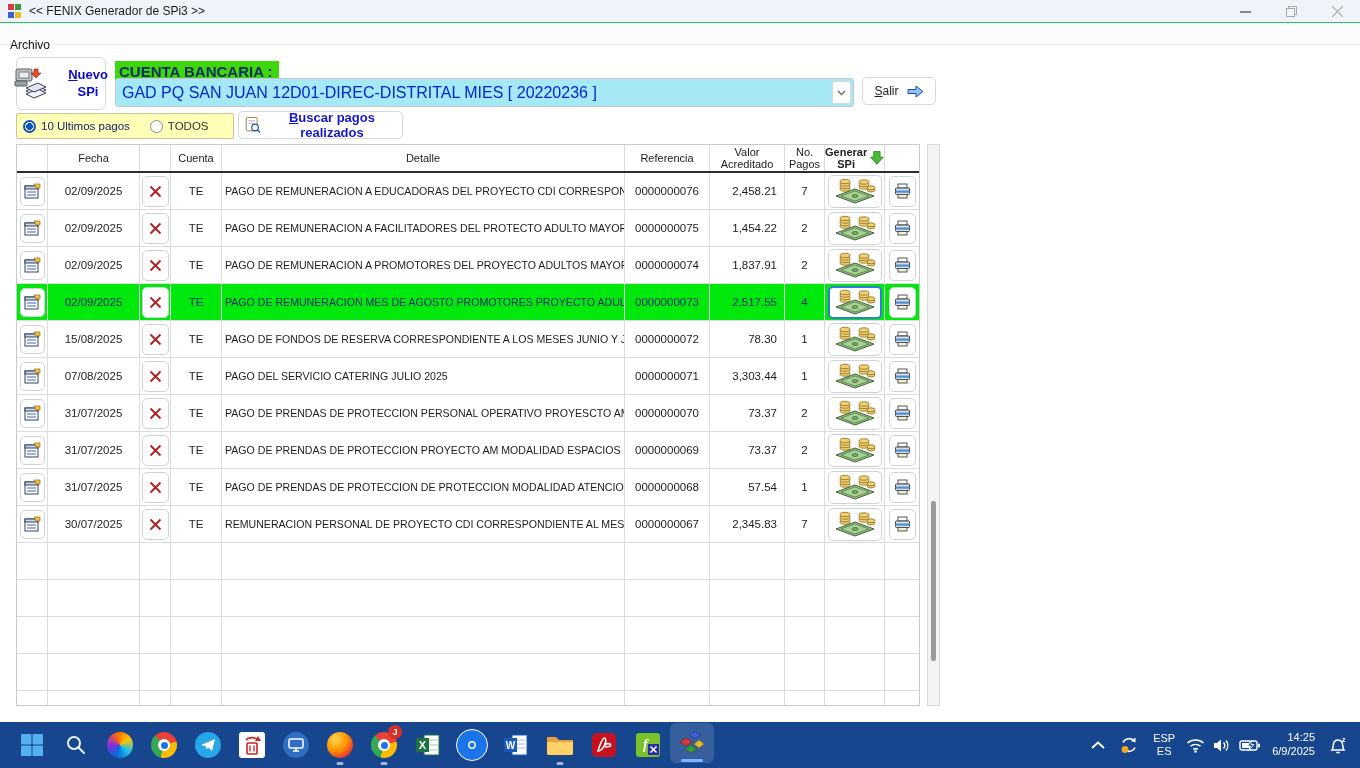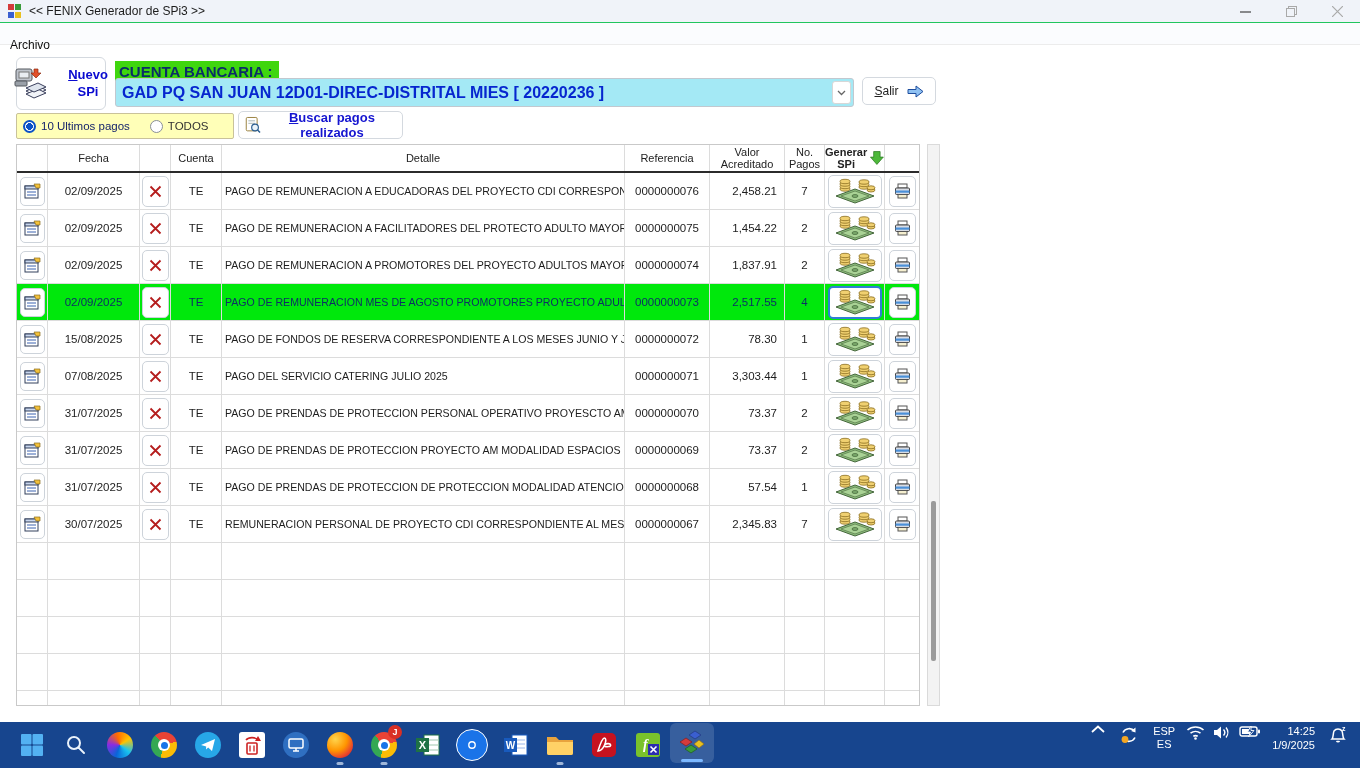--- a/index.html
+++ b/index.html
@@ -21,21 +21,21 @@
 
   
   .nuevo-btn{position:absolute;left:16px;top:57px;width:90px;height:53px;background:#fff;
     border:1px solid #d4d9df;border-radius:6px;display:flex;align-items:center;justify-content:center;gap:18px;cursor:pointer;}
   .nuevo-label{color:#0a0ad0;font-weight:bold;font-size:13px;line-height:1.25;text-align:center;}
   .accel{text-decoration:underline;}
   .cuenta-label{position:absolute;left:115px;top:61px;background:#3fd60e;color:#0b2d66;
     font-weight:bold;font-size:15px;padding:2px 6px 3px 4px;}
   .combo{position:absolute;left:115px;top:78px;width:737px;height:27px;background:#a4e9f5;
     border:1px solid #c2c8cf;border-radius:3px;display:flex;align-items:center;cursor:pointer;}
-  .combo-text{color:#0626cf;font-weight:bold;font-size:16px;padding-left:6px;flex:1;white-space:nowrap;overflow:hidden;}
+  .combo-text{color:#0626cf;font-weight:normal;font-size:16px;padding-left:6px;flex:1;white-space:nowrap;overflow:hidden;}
   .combo-arrow{width:17px;height:21px;margin-right:2px;background:#fff;border:1px solid #d7d7d7;border-radius:3px;
     display:flex;align-items:center;justify-content:center;}
   .salir-btn{position:absolute;left:862px;top:77px;width:74px;height:28px;background:#fff;border:1px solid #d4d9df;
     border-radius:5px;display:flex;align-items:center;justify-content:center;gap:8px;font-size:12px;color:#222;cursor:pointer;}
 
   
   .filterbox{position:absolute;left:16px;top:113px;width:216px;height:24px;background:#ffffb8;
     border:1px solid #c9c29a;border-radius:2px;display:flex;align-items:center;font-size:11.5px;}
   .radio{width:13px;height:13px;border-radius:50%;background:#fff;border:1px solid #8a8f96;box-sizing:border-box;flex:none;}
   .radio.sel{border:2px solid #0b52c6;background:radial-gradient(circle,#0b52c6 0 3.2px,#fff 3.4px);}
@@ -91,21 +91,21 @@
     color:#fff;font-size:9px;font-weight:bold;display:flex;align-items:center;justify-content:center;}
   .copilot-ball{background:conic-gradient(from 200deg,#0a64d8,#8a2be2,#ff6a00,#ffc400,#19c3f0,#0a64d8);}
   .firefox-ball{background:radial-gradient(circle at 32% 28%,#ffd54d,#ff9500 45%,#e8442c 72%,#b5121b);}
   .telegram-ball{background:#27a7e7;display:flex;align-items:center;justify-content:center;}
   .monitor-ball{background:#2f6fc1;display:flex;align-items:center;justify-content:center;}
   .remote-ov{position:absolute;inset:6px;background:#1a73e8;border-radius:50%;border:1.5px solid #fff;
     display:flex;align-items:center;justify-content:center;}
   .recycle-sq{width:26px;height:26px;background:#fff;border-radius:3px;display:flex;align-items:center;justify-content:center;}
 
   .tb-right{position:absolute;right:6px;top:0;height:46px;display:flex;align-items:center;color:#fff;}
-  .tray-item{height:40px;display:flex;justify-content:center;padding:0 7px;cursor:pointer;}
+  .tray-item{height:40px;display:flex;align-items:center;justify-content:center;padding:0 7px;cursor:pointer;}
   .tray-text{font-size:11px;line-height:1.2;text-align:center;}
   .clock{font-size:11px;line-height:1.25;text-align:right;}
 </style>
 </head>
 <body>
 
 <div class="titlebar">
   <div class="title-icon">
     <span style="background:#d43b3b"></span>
       <span style="background:#3a9b3a"></span>
@@ -1015,21 +1015,21 @@
       <svg width="22" height="13" viewBox="0 0 22 13">
         <rect x="1" y="2" width="17" height="9" rx="2" fill="none" stroke="#fff" stroke-width="1.4"></rect>
         <rect x="19" y="4.5" width="2" height="4" rx="1" fill="#fff"></rect>
         <rect x="3" y="4" width="9" height="5" fill="#fff"></rect>
         <path d="M12 1 l-3.5 6 h3 l-2 5 5.5 -6.5 h-3 z" fill="#17458e" stroke="#fff" stroke-width="0.9"></path>
       </svg>
     </div>
     <div class="tray-item">
       <div class="clock">
           <div>14:25</div>
-          <div>1/9/2025</div>
+          <div>6/9/2025</div>
         </div>
     </div>
     <div class="tray-item" style="padding:0 6px;">
       <svg width="20" height="18" viewBox="0 0 20 18">
         <path d="M4 14 C5.5 12.5 5 8 6 6 a5 5 0 0 1 8 0 c1 2 .5 6.5 2 8 z" fill="none" stroke="#fff" stroke-width="1.5"></path>
         <path d="M8.5 16 a1.8 1.8 0 0 0 3 0" fill="none" stroke="#fff" stroke-width="1.5"></path>
         <text x="14" y="6" fill="#fff" font-size="7" font-weight="bold" font-family="Liberation Sans,sans-serif">z</text>
       </svg>
     </div>
   </div>

